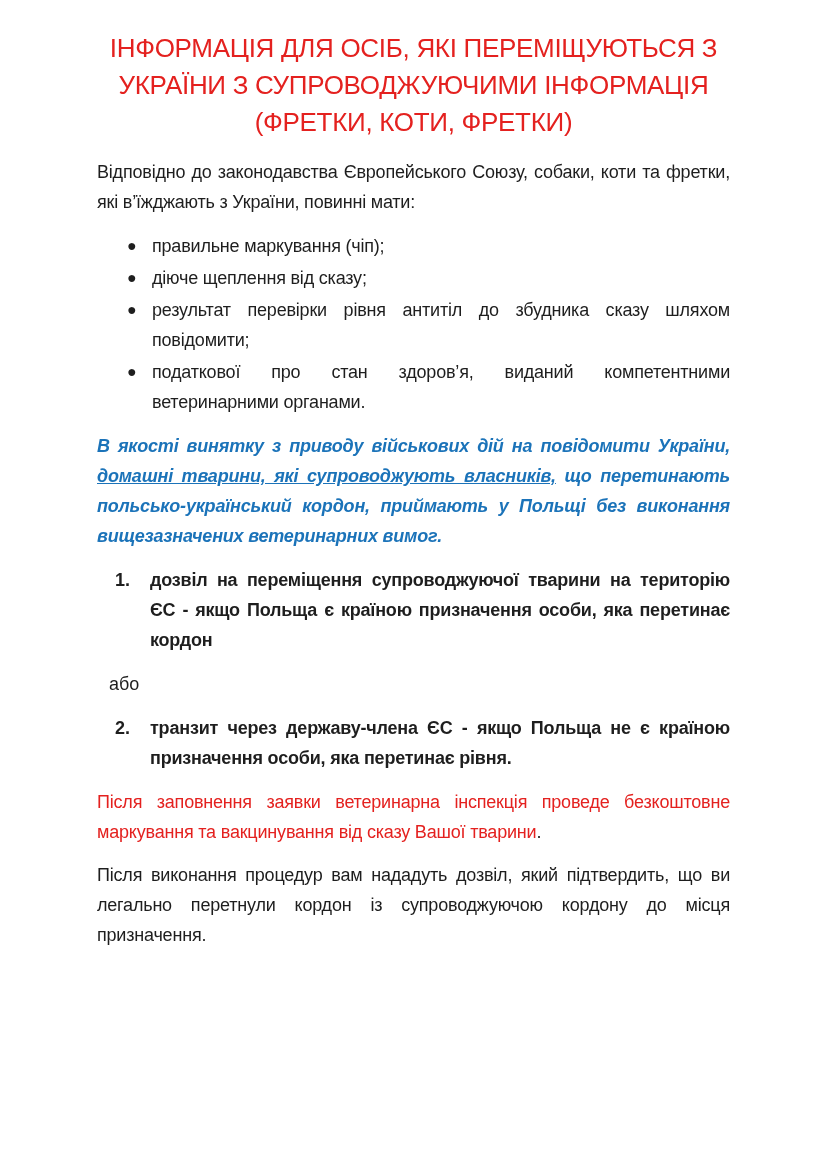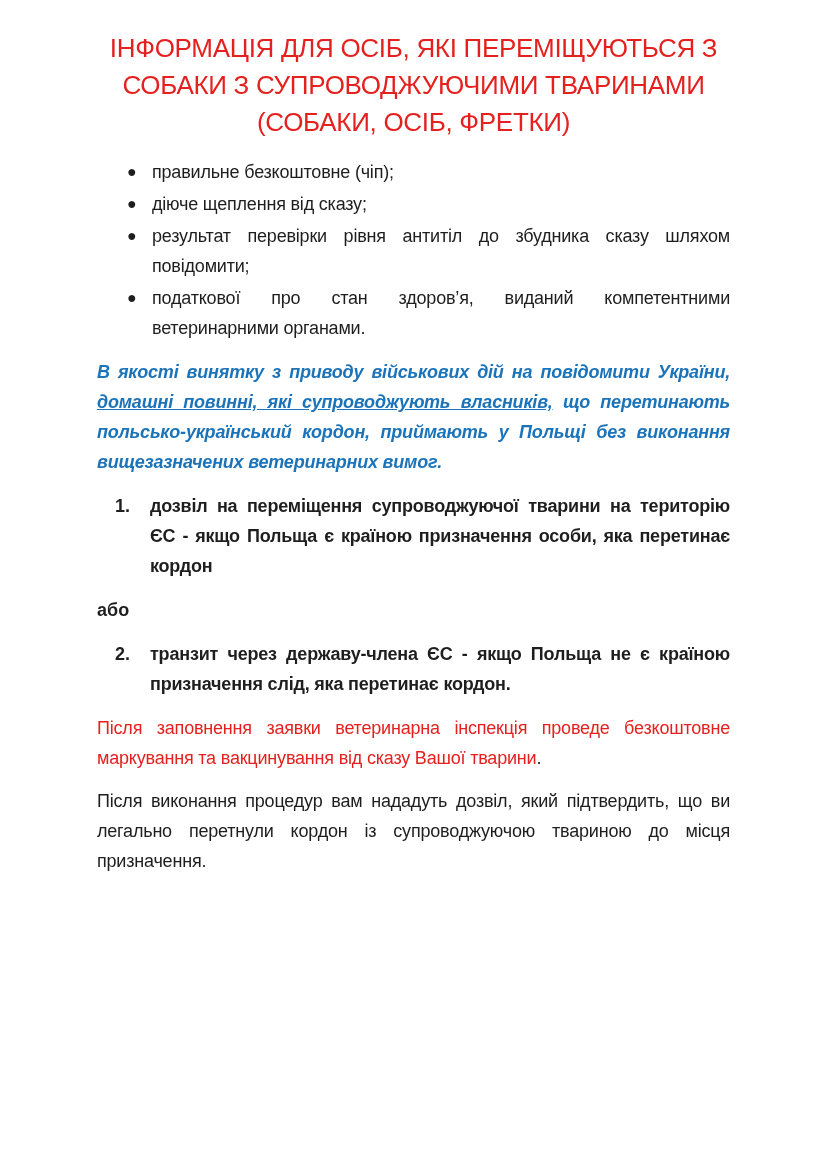--- a/index.html
+++ b/index.html
@@ -58,22 +58,22 @@
     padding-left: 18px;
     font-weight: 700;
   }
   .num-row .num-marker { flex: 0 0 35px; }
   .num-row .num-text {
     flex: 1;
     text-align: justify;
     letter-spacing: -0.2px;
   }
   .or-connector {
-    font-weight: 700;
-    margin: 14px 0;
+    font-weight: 400;
+    margin: 14px 12px;
   }
   .exception {
     font-weight: 700;
     font-style: italic;
     margin: 15px 0;
     text-align: justify;
     letter-spacing: -0.2px;
   }
   .exception .underlined { text-decoration: underline; }
   .notice-red {
@@ -84,61 +84,62 @@
   }
   .notice-red .black-period { color: #1e1e1e; }
 </style>
 </head>
 <body>
 
 <div class="page">
 
   <h1 class="doc-title" style="color:#e4211f;">
     <span class="title-line">ІНФОРМАЦІЯ ДЛЯ ОСІБ, ЯКІ ПЕРЕМІЩУЮТЬСЯ З</span>
-    <span class="title-line">СОБАКИ З СУПРОВОДЖУЮЧИМИ ТВАРИНАМИ</span>
-    <span class="title-line">(СОБАКИ, ОСІБ, ФРЕТКИ)</span>
+    <span class="title-line">УКРАЇНИ З СУПРОВОДЖУЮЧИМИ ІНФОРМАЦІЯ</span>
+    <span class="title-line">(ФРЕТКИ, КОТИ, ФРЕТКИ)</span>
   </h1>
 
+  <p class="para">Відповідно до законодавства Європейського Союзу, собаки, коти та фретки, які в’їжджають з України, повинні мати:</p>
 
   <div class="requirements">
     <div class="req-row">
       <span class="bullet">●</span>
-      <span class="req-text">правильне безкоштовне (чіп);</span>
+      <span class="req-text">правильне маркування (чіп);</span>
     </div>
     <div class="req-row">
       <span class="bullet">●</span>
       <span class="req-text">діюче щеплення від сказу;</span>
     </div>
     <div class="req-row">
       <span class="bullet">●</span>
       <span class="req-text">результат перевірки рівня антитіл до збудника сказу шляхом повідомити;</span>
     </div>
     <div class="req-row">
       <span class="bullet">●</span>
       <span class="req-text">податкової про стан здоров’я, виданий компетентними ветеринарними органами.</span>
     </div>
   </div>
 
   <p class="para exception" style="color:#1b73b9;">
-    <span>В якості винятку з приводу військових дій на повідомити України, </span><span class="underlined">домашні повинні, які супроводжують власників,</span><span> що перетинають польсько-український кордон, приймають у Польщі без виконання вищезазначених ветеринарних вимог.</span>
+    <span>В якості винятку з приводу військових дій на повідомити України, </span><span class="underlined">домашні тварини, які супроводжують власників,</span><span> що перетинають польсько-український кордон, приймають у Польщі без виконання вищезазначених ветеринарних вимог.</span>
   </p>
 
 
 
   <div class="num-row">
     <span class="num-marker">1.</span>
     <span class="num-text">дозвіл на переміщення супроводжуючої тварини на територію ЄС - якщо Польща є країною призначення особи, яка перетинає кордон</span>
   </div>
 
   <p class="or-connector">або</p>
 
   <div class="num-row">
     <span class="num-marker">2.</span>
-    <span class="num-text">транзит через державу-члена ЄС - якщо Польща не є країною призначення слід, яка перетинає кордон.</span>
+    <span class="num-text">транзит через державу-члена ЄС - якщо Польща не є країною призначення особи, яка перетинає рівня.</span>
   </div>
 
   <p class="para notice-red" style="color:#e4211f;">
     <span>Після заповнення заявки ветеринарна інспекція проведе  безкоштовне маркування та вакцинування від сказу  Вашої тварини</span><span class="black-period">.</span>
   </p>
 
-  <p class="para">Після виконання процедур вам нададуть дозвіл, який підтвердить, що ви легально перетнули кордон із супроводжуючою твариною до місця призначення.</p>
+  <p class="para">Після виконання процедур вам нададуть дозвіл, який підтвердить, що ви легально перетнули кордон із супроводжуючою кордону до місця призначення.</p>
 
 </div>
 
 </body></html>

